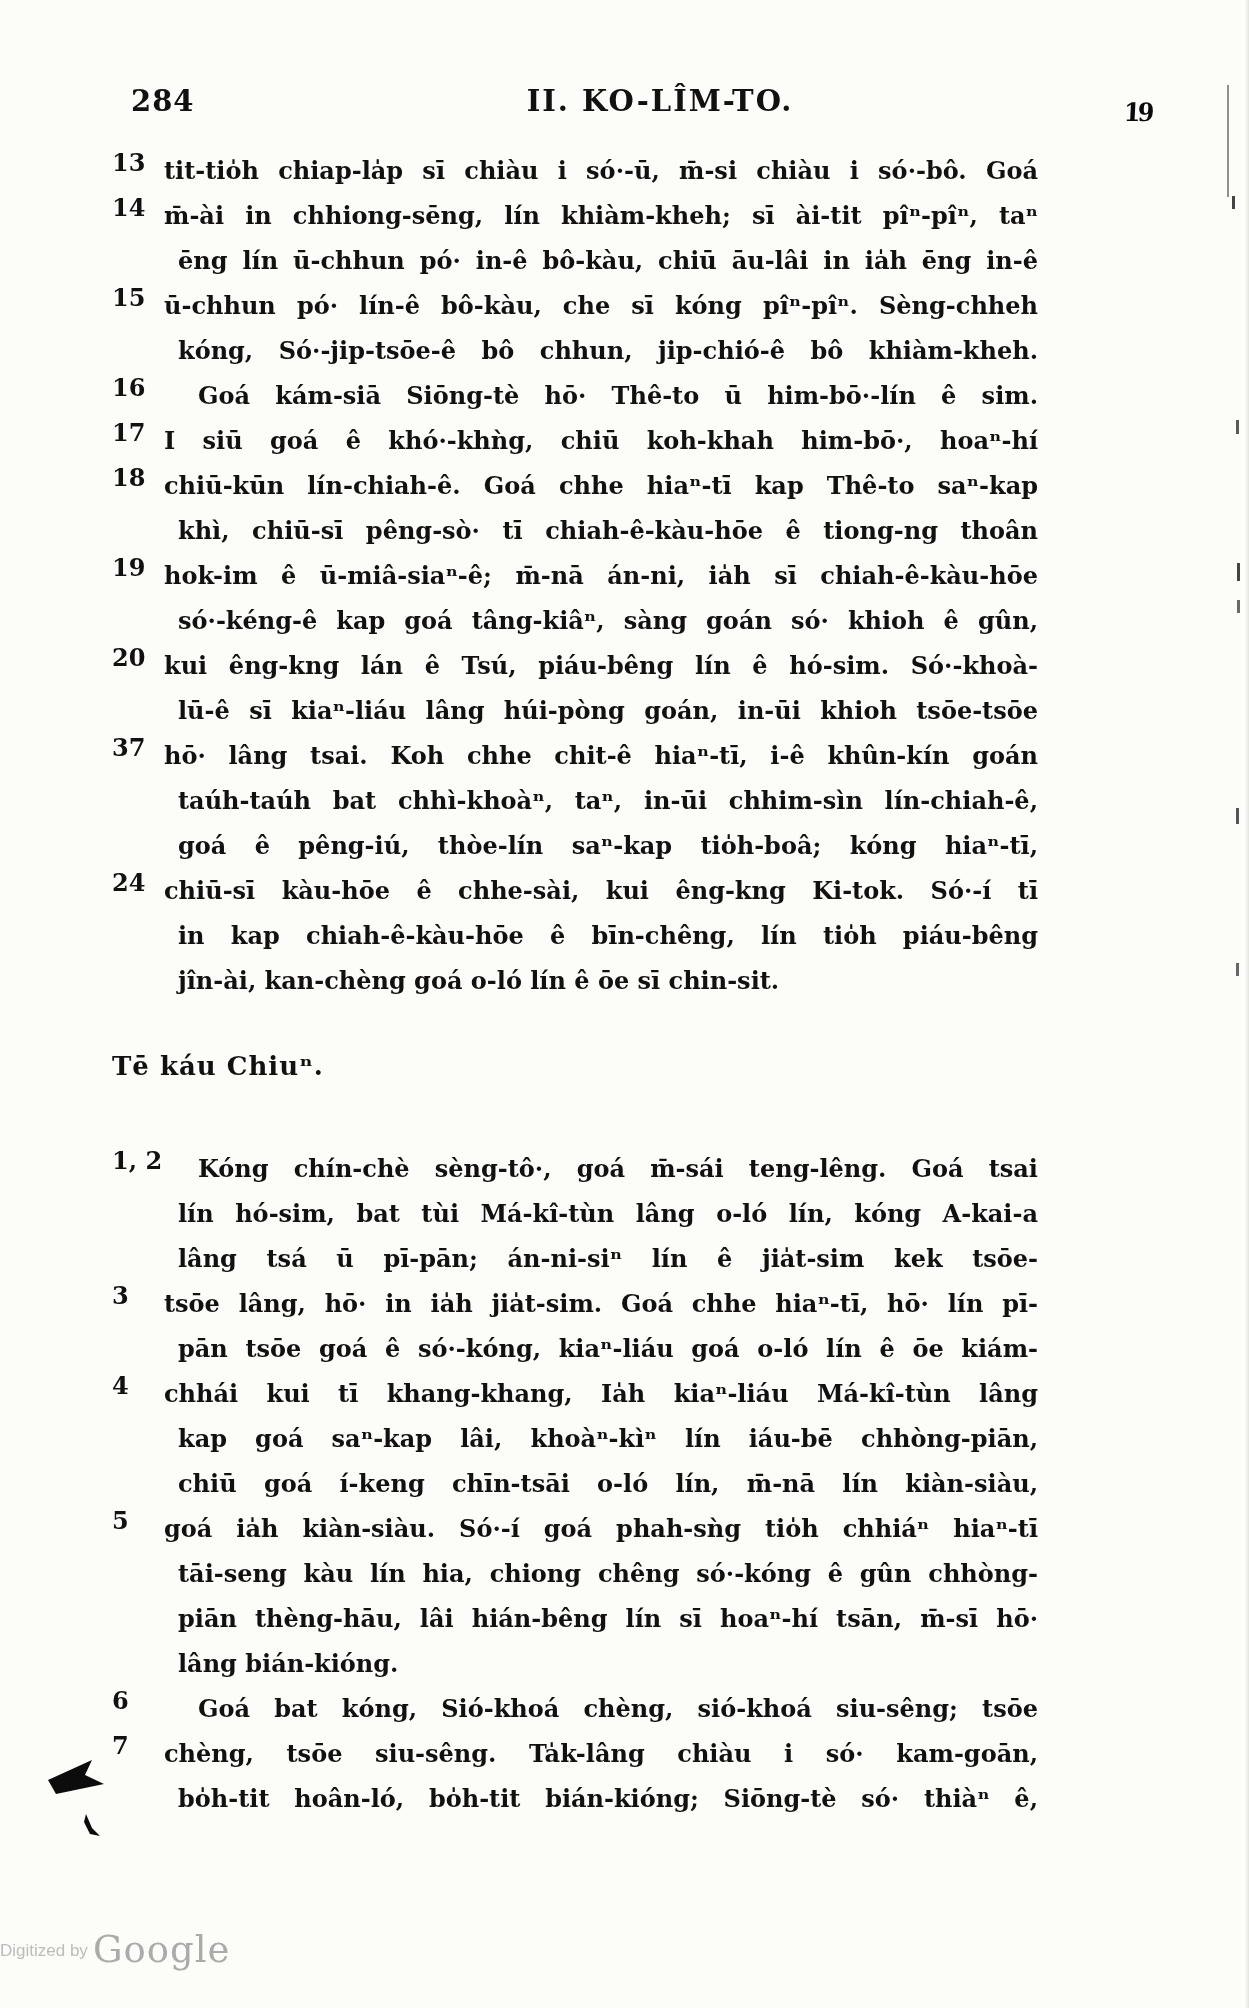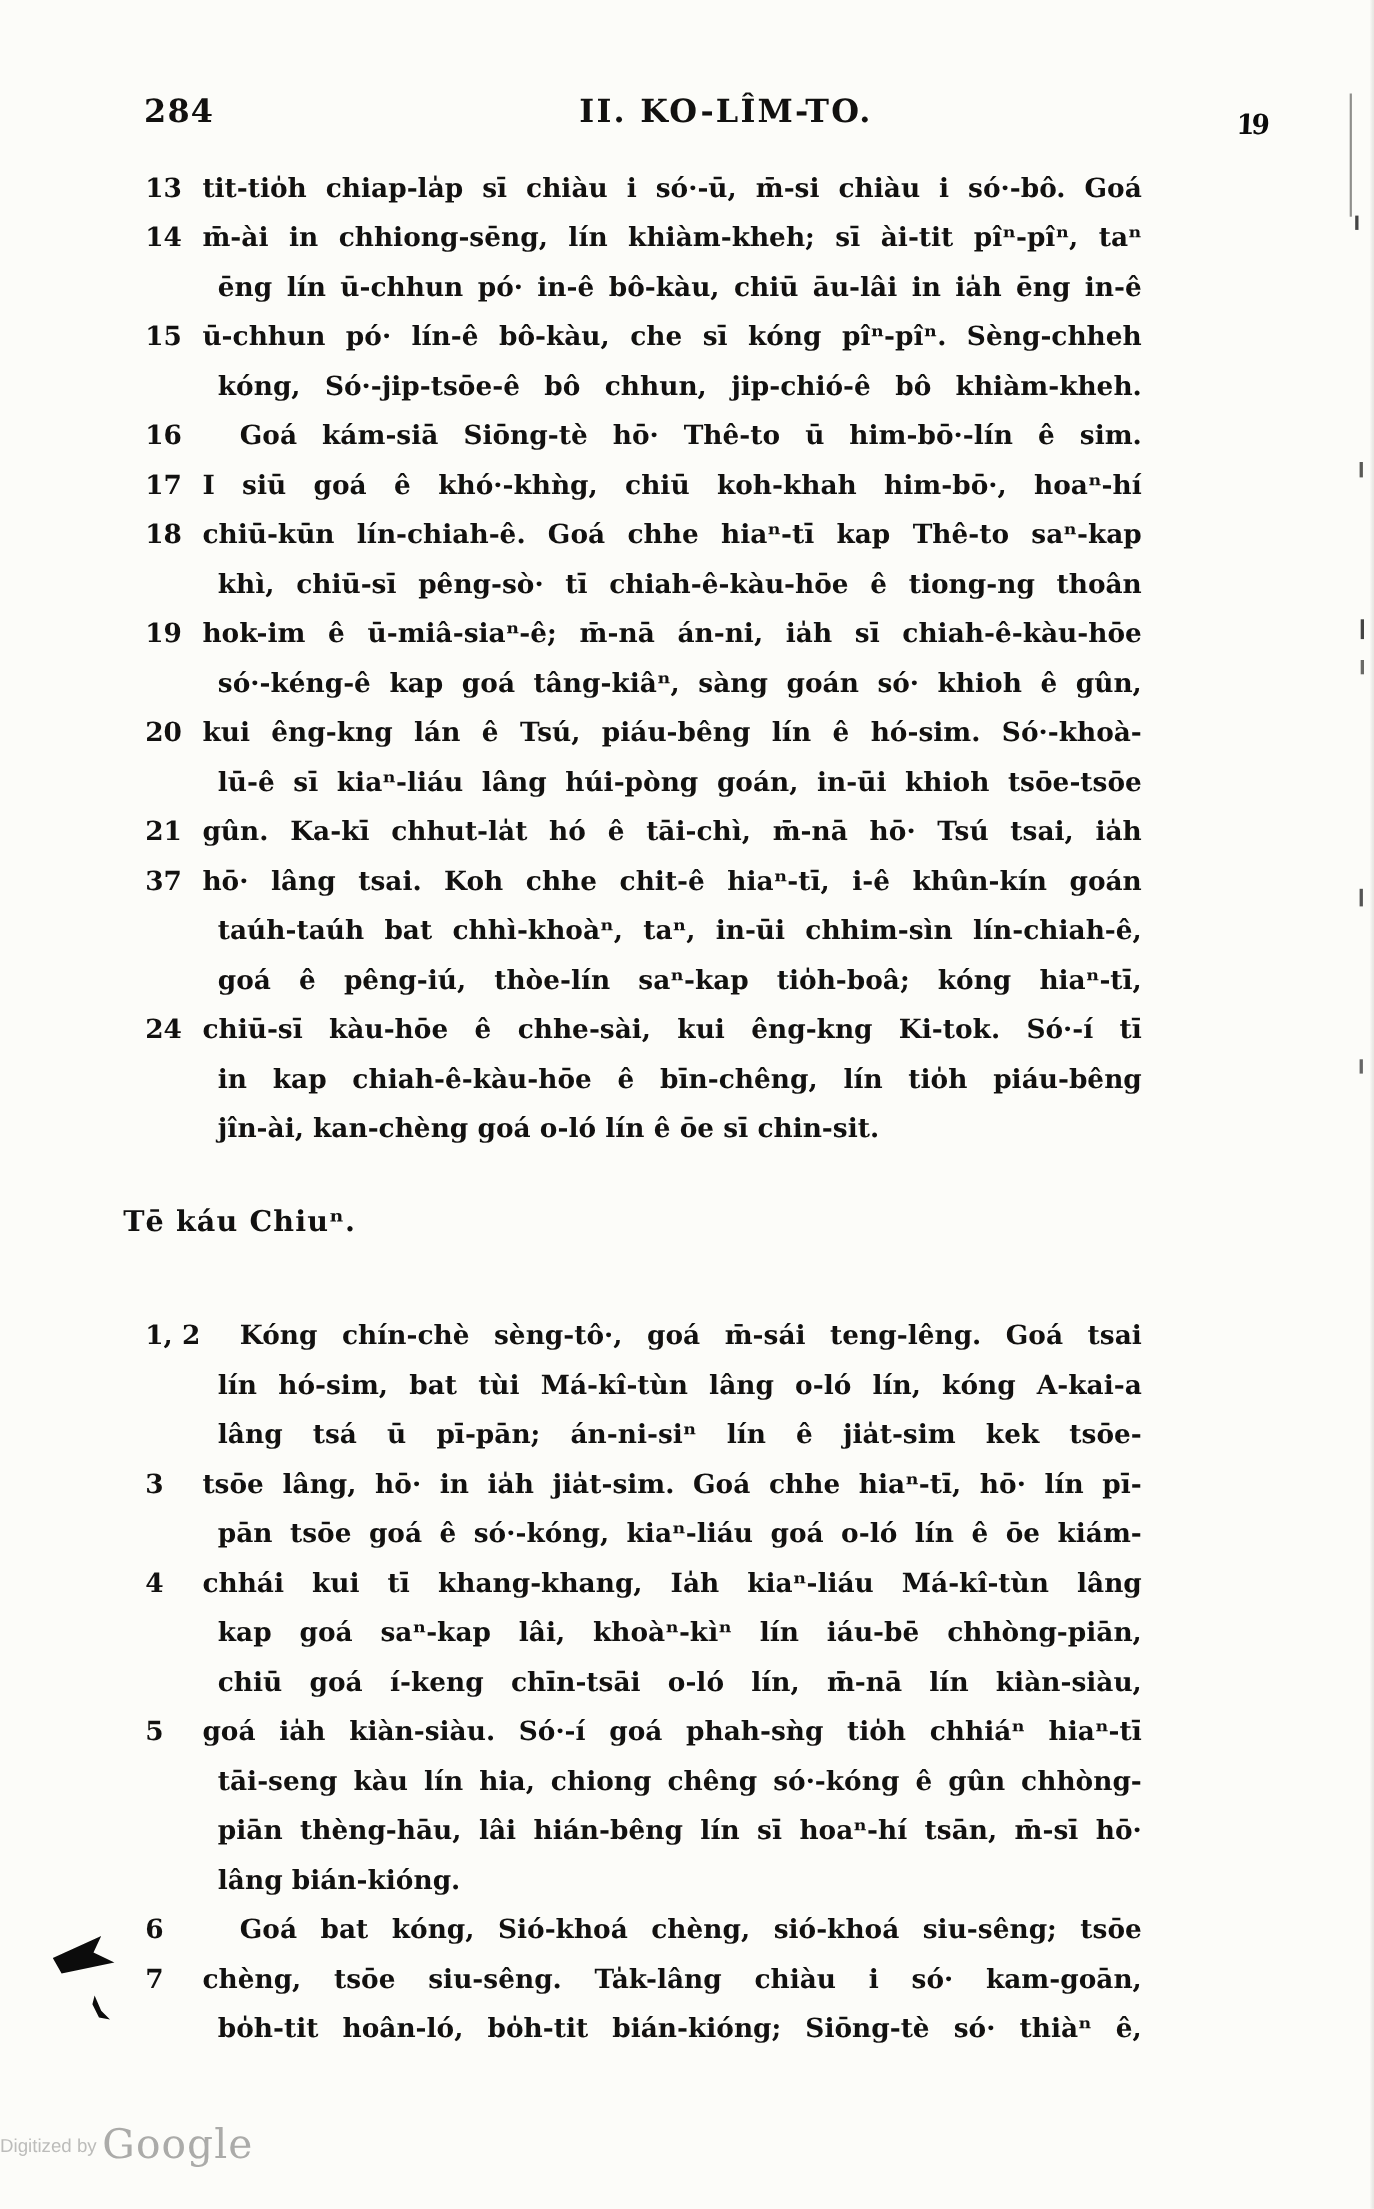--- a/index.html
+++ b/index.html
@@ -9,21 +9,21 @@
     font-family:"DejaVu Serif", serif;color:#121110;
   }
   .page-edge{position:absolute;right:0;top:0;width:4px;height:100%;background:linear-gradient(to left,#e4e4df,rgba(255,255,255,0));}
   
   .header{position:absolute;top:84px;left:112px;right:60px;height:40px;margin-left:19px;}
   .pagenum{position:absolute;left:0;top:0;font-size:29px;font-weight:700;letter-spacing:1px;}
   .runtitle{position:absolute;left:0;right:0;text-align:center;top:0;font-size:29px;font-weight:700;letter-spacing:2px;}
   .cornermark{position:absolute;right:38px;top:14px;font-size:24px;font-weight:900;letter-spacing:-3px;transform:scaleY(1.05) skewX(-3deg);color:#0a0a0a;}
   
   .textblock{position:absolute;left:112px;top:148px;width:926px;}
-  .line{display:flex;height:45px;align-items:center;margin-left:20px;}
+  .line{display:flex;height:45px;align-items:flex-start;}
   .vnum{flex:none;width:52px;font-size:24px;font-weight:700;}
   .ltext{flex:1;font-size:24px;font-weight:700;text-align:justify;text-align-last:justify;white-space:normal;line-height:45px;}
   .ltext.nojust{text-align-last:left;}
   .ltext.cont{padding-left:14px;}
   .ltext.pindent{text-indent:34px;}
   .chapter-heading{height:45px;margin-top:48px;margin-bottom:50px;text-align:left;font-size:26px;font-weight:700;letter-spacing:1px;}
   
   .watermark{position:absolute;left:0;right:230px;top:1928px;text-align:left;color:#b4b4b2;white-space:nowrap;}
   .wm-prefix{font-family:"Liberation Sans", sans-serif;font-size:17px;color:#bcbcba;vertical-align:6px;}
   .wm-logo{font-family:"DejaVu Serif", serif;font-size:37px;color:#ababa9;letter-spacing:1px;}
@@ -109,24 +109,20 @@
   <div class="line">
     <span class="vnum">20</span>
     <div class="ltext">kui êng-kng lán ê Tsú, piáu-bêng lín ê hó-sim. Só·-khoà-</div>
   </div>
 
   <div class="line">
     <span class="vnum"></span>
     <div class="ltext cont">lū-ê sī kiaⁿ-liáu lâng húi-pòng goán, in-ūi khioh tsōe-tsōe</div>
   </div>
 
-  <div class="line">
-    <span class="vnum">21</span>
-    <div class="ltext">gûn. Ka-kī chhut-la̍t hó ê tāi-chì, m̄-nā hō· Tsú tsai, ia̍h</div>
-  </div>
 
   <div class="line">
     <span class="vnum">37</span>
     <div class="ltext">hō· lâng tsai. Koh chhe chit-ê hiaⁿ-tī, i-ê khûn-kín goán</div>
   </div>
 
   <div class="line">
     <span class="vnum"></span>
     <div class="ltext cont">taúh-taúh bat chhì-khoàⁿ, taⁿ, in-ūi chhim-sìn lín-chiah-ê,</div>
   </div>

